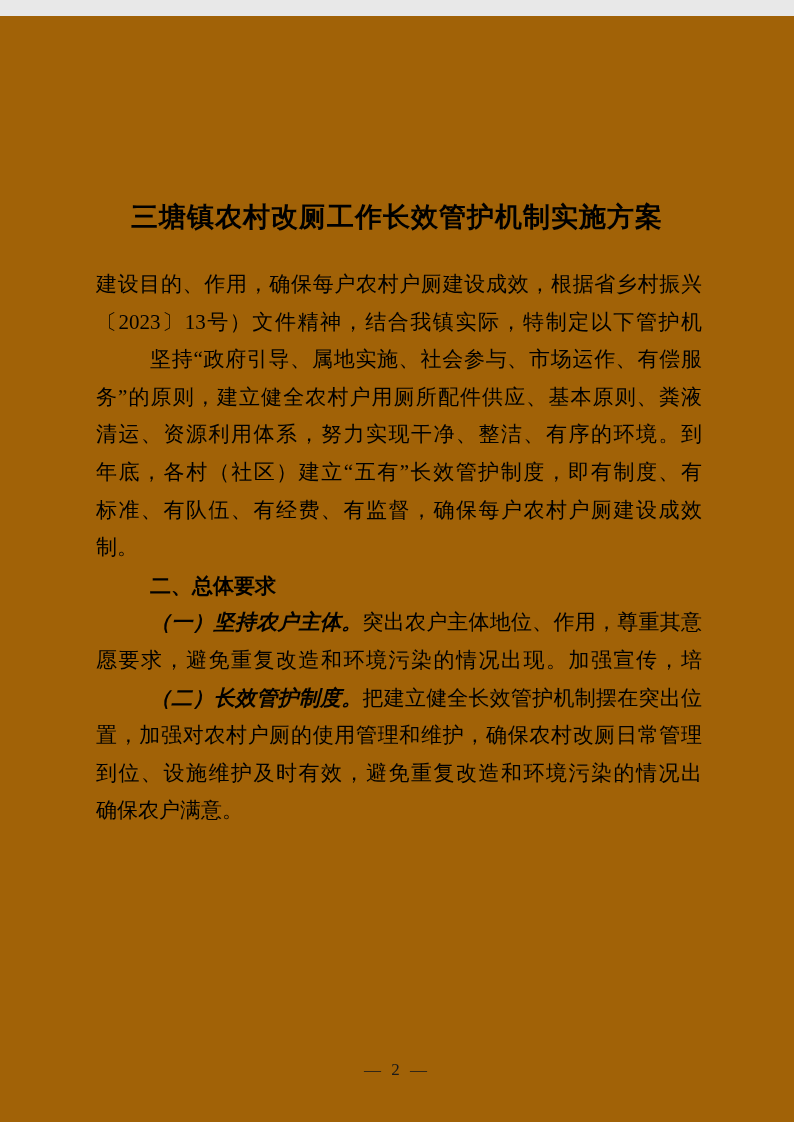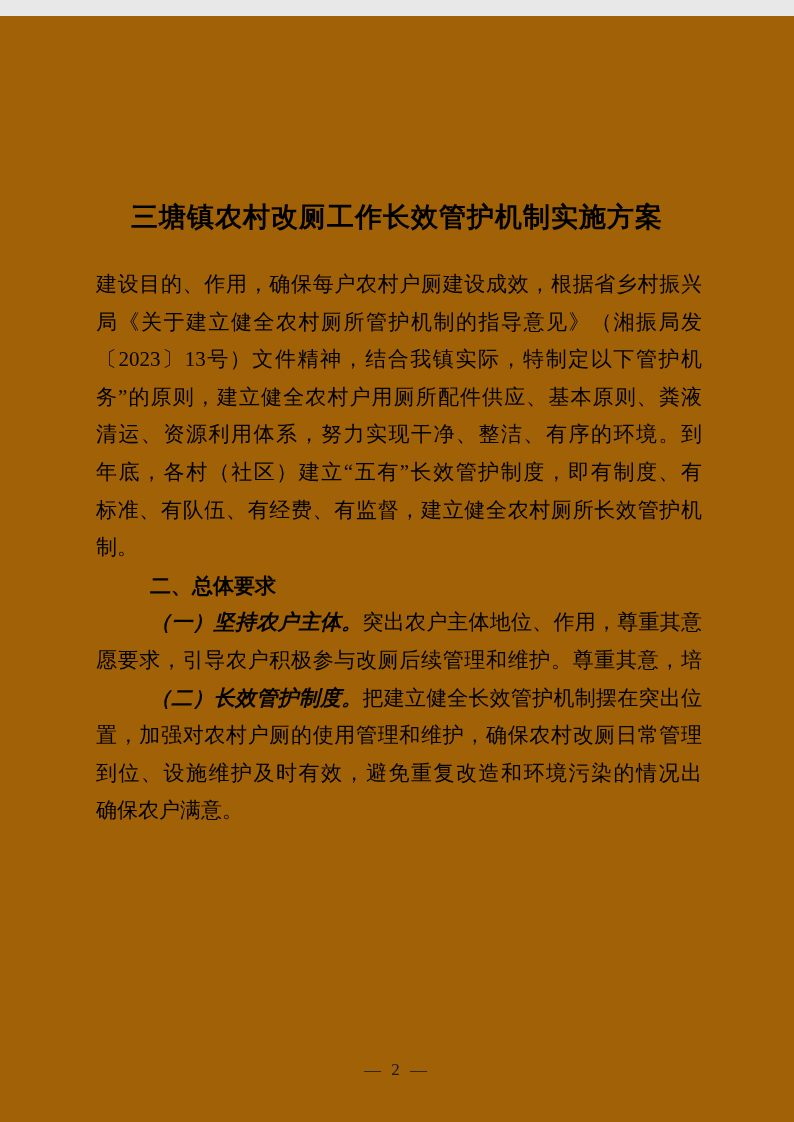--- a/index.html
+++ b/index.html
@@ -70,34 +70,34 @@
 </style>
 </head>
 <body>
 
 <div class="sheet">
 
   <h1 class="doc-title">三塘镇农村改厕工作长效管护机制实施方案</h1>
 
   <div class="content">
     <div class="line just"><span>建设目的、作用，确保每户农村户厕建设成效，根据省乡村振兴</span></div>
-    <div class="line just"><span>局《关于建立健全农村厕所管护机制的指导意见》（湘振局发</span></div>
     <div class="line"><span>〔2023〕13号）文件精神，结合我镇实际，特制定以下管护机制。</span></div>
 
 
+    <div class="line indent just"><span>坚持“政府引导、属地实施、社会参与、市场运作、有偿服</span></div>
     <div class="line just"><span>务”的原则，建立健全农村户用厕所配件供应、基本原则、粪液</span></div>
     <div class="line just"><span>清运、资源利用体系，努力实现干净、整洁、有序的环境。到2023</span></div>
     <div class="line just"><span>年底，各村（社区）建立“五有”长效管护制度，即有制度、有</span></div>
-    <div class="line just"><span>标准、有队伍、有经费、有监督，建立健全农村厕所长效管护机</span></div>
+    <div class="line just"><span>标准、有队伍、有经费、有监督，确保每户农村户厕建设成效</span></div>
     <div class="line"><span>制。</span></div>
 
     <div class="line heading indent"><span>二、总体要求</span></div>
 
     <div class="line indent just"><span class="lead">（一）坚持农户主体。</span><span>突出农户主体地位、作用，尊重其意</span></div>
-    <div class="line just"><span>愿要求，引导农户积极参与改厕后续管理和维护。尊重其意，培</span></div>
+    <div class="line just"><span>愿要求，避免重复改造和环境污染的情况出现。加强宣传，培</span></div>
 
     <div class="line indent just"><span class="lead">（二）长效管护制度。</span><span>把建立健全长效管护机制摆在突出位</span></div>
     <div class="line just"><span>置，加强对农村户厕的使用管理和维护，确保农村改厕日常管理</span></div>
     <div class="line just"><span>到位、设施维护及时有效，避免重复改造和环境污染的情况出现，</span></div>
     <div class="line"><span>确保农户满意。</span></div>
   </div>
 
   <div class="page-number">— 2 —</div>
 
 </div>

